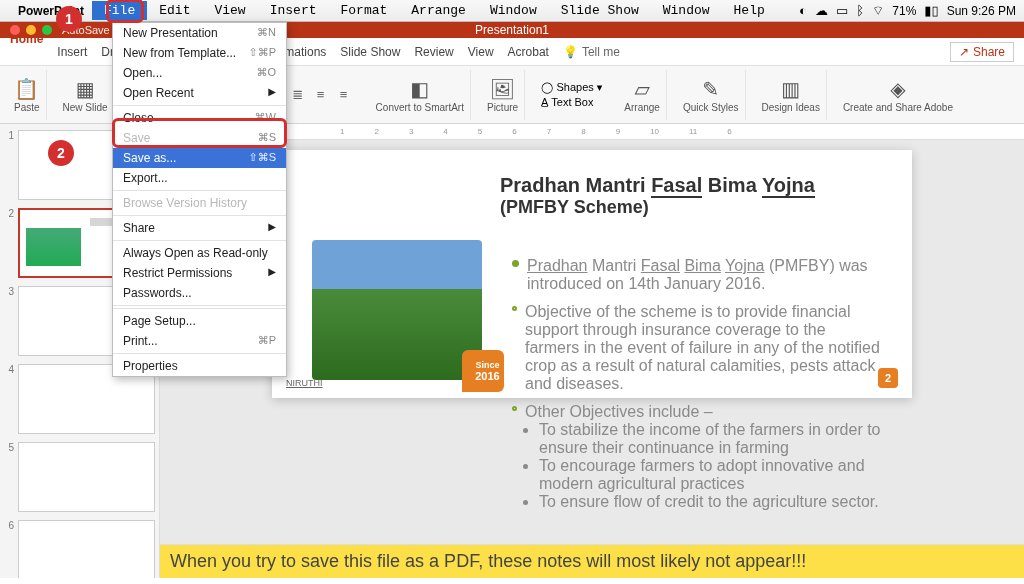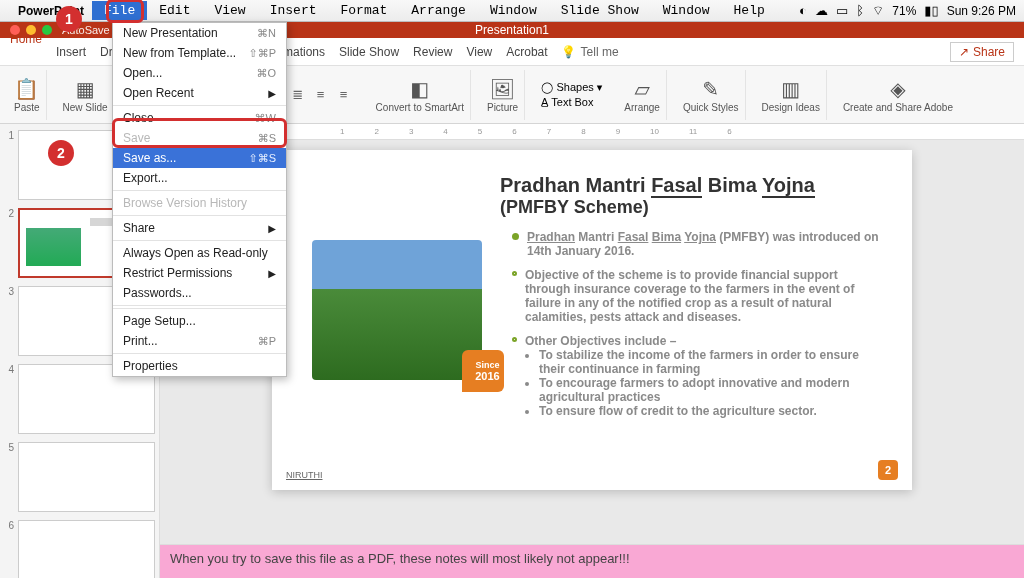--- a/index.html
+++ b/index.html
@@ -20,35 +20,35 @@
 .dot { width: 10px; height: 10px; border-radius: 50%; }
 .dot.red { background: #ff5f57; } .dot.yellow { background: #febc2e; } .dot.green { background: #28c840; }
 .autosave { color:#fff; font-size:11px; margin-left:10px; opacity:.9; display:flex; align-items:center; gap:4px;}
 .autosave .switch{width:22px;height:10px;border-radius:5px;background:#7a2310;position:relative;}
 .autosave .switch::after{content:"";position:absolute;width:10px;height:10px;background:#fff;border-radius:50%;left:0;top:0;}
 .win-title { color:#fff; position:absolute; left:50%; transform:translateX(-50%); font-size:12px;}
 
 
 .ribbon-tabs { height: 28px; background: #fff; border-bottom: 1px solid #e0e0e0; display:flex; align-items:center; padding: 0 10px; gap: 14px; }
 .ribbon-tabs .tab { font-size: 12px; color:#444; }
-.ribbon-tabs .tab.active { color:#b93417; border-bottom: 2px solid #b93417; padding-bottom: 24px; font-weight:400;}
+.ribbon-tabs .tab.active { color:#b93417; border-bottom: 2px solid #b93417; padding-bottom: 24px; font-weight:700;}
 .tell-me { color:#666; font-size:12px; display:flex; align-items:center; gap:4px;}
 .share-btn { margin-left:auto; border:1px solid #ccc; padding:2px 8px; font-size:12px; color:#b93417; display:flex; align-items:center; gap:4px;}
 
 
 .ribbon { height: 58px; background:#f7f7f7; border-bottom:1px solid #d5d5d5; display:flex; align-items:center; padding:0 8px; gap:10px; position:relative;}
 .rgroup{display:flex;flex-direction:column;align-items:center;gap:2px;padding:0 6px;border-right:1px solid #e4e4e4;height:50px;justify-content:center;}
 .rgroup.noborder{border-right:none;}
 .rgroup .glyph{font-size:20px;color:#555;}
 .rgroup .lbl{font-size:10px;color:#555;text-align:center;line-height:1;}
 .ricon{width:20px;height:20px;display:inline-flex;align-items:center;justify-content:center;color:#666;font-size:13px;}
 
 
 .dropdown { position:absolute; top:22px; left:112px; width:175px; background:#fff; border:1px solid #bcbcbc; box-shadow:2px 3px 8px rgba(0,0,0,.25); z-index:100;}
-.dropdown .row{display:flex;justify-content:space-between;align-items:center;padding:3px 10px;font-size:12px;color:#222;}
+.dropdown .row{display:flex;justify-content:space-between;align-items:flex-start;padding:3px 10px;font-size:12px;color:#222;}
 .dropdown .row.disabled{color:#b8b8b8;}
 .dropdown .row.selected{background:#3a72d8;color:#fff;}
 .dropdown .sep{height:1px;background:#e2e2e2;margin:2px 0;}
 .dropdown .sc{font-size:11px;color:#888;}
 .dropdown .row.selected .sc{color:#e8f0ff;}
 .dropdown .arrow{font-size:10px;}
 
 
 .badge{position:absolute;width:26px;height:26px;border-radius:50%;background:#d32f2f;color:#fff;display:flex;align-items:center;justify-content:center;font-weight:700;font-size:14px;z-index:200;}
 .hl{position:absolute;border:3px solid #d32f2f;border-radius:6px;z-index:150;pointer-events:none;}
@@ -59,35 +59,35 @@
 .thumb-row{display:flex;gap:4px;margin-bottom:8px;}
 .thumb-num{width:10px;font-size:10px;color:#777;text-align:right;}
 .thumb{flex:1;height:70px;background:#fff;border:1px solid #ccc;position:relative;overflow:hidden;}
 .thumb.selected{border:2px solid #c0392b;}
 .thumb .mini-img{position:absolute;left:6px;top:18px;width:55px;height:38px;background:linear-gradient(#4a7,#2a5);}
 .thumb .mini-title{position:absolute;left:70px;top:8px;right:4px;height:8px;background:#999;opacity:.4;}
 
 .editor{flex:1;background:#e9e9e9;display:flex;flex-direction:column;}
 .ruler{height:16px;background:#fff;border-bottom:1px solid #ddd;font-size:8px;color:#999;display:flex;align-items:center;padding-left:180px;gap:30px;}
 .canvas-wrap{flex:1;display:flex;align-items:flex-start;justify-content:center;padding:10px 20px;overflow:hidden;}
-.slide{width:640px;height:340px;background:#fff;box-shadow:0 2px 10px rgba(0,0,0,.2);position:relative;padding:24px 28px;}
+.slide{width:640px;height:248px;background:#fff;box-shadow:0 2px 10px rgba(0,0,0,.2);position:relative;padding:24px 28px;}
 .slide h1{font-size:20px;color:#333;margin-left:200px;}
 .slide h1 .u{border-bottom:2px solid #333;}
 .slide h1 .sub{display:block;font-size:18px;}
 .slide .photo{position:absolute;left:40px;top:90px;width:170px;height:140px;background:linear-gradient(180deg,#6fa3d8 0%,#6fa3d8 35%,#4a8b3a 35%,#2d6b1f 100%);border-radius:4px;}
 .since-tag{position:absolute;left:190px;top:200px;width:42px;height:42px;background:#e67e22;border-radius:6px 6px 6px 0;display:flex;flex-direction:column;align-items:center;justify-content:center;color:#fff;font-size:9px;font-weight:600;padding-left:9px;}
-.content{position:absolute;left:240px;top:80px;right:28px;font-size:12px;color:#8a8a8a;font-weight:bold;}
+.content{position:absolute;left:240px;top:107px;right:28px;font-size:16px;color:#8a8a8a;}
 .content .bullet{display:flex;gap:8px;margin-bottom:10px;}
 .content .dotb{width:7px;height:7px;border-radius:50%;background:#7ba428;flex-shrink:0;margin-top:3px;}
 .content .dotb.hollow{background:#fff;border:2px solid #7ba428;width:5px;height:5px;}
 .content ul{margin-left:14px;list-style:disc;}
 .page-num{position:absolute;right:14px;bottom:10px;width:20px;height:20px;background:#e67e22;color:#fff;border-radius:4px;display:flex;align-items:center;justify-content:center;font-size:11px;font-weight:600;}
 .logo{position:absolute;left:14px;bottom:10px;font-size:9px;color:#666;text-decoration:underline;}
 
-.notes{height:34px;background:#f9a8d4;border-top:1px solid #ddd;padding:6px 10px;font-size:13px;color:#444;}
+.notes{height:34px;background:#fde047;border-top:1px solid #ddd;padding:6px 10px;font-size:18px;color:#444;}
 </style>
 </head>
 <body>
 
 <div class="mac-menu">
   <span class="apple"></span>
   <span class="app-name">PowerPoint</span>
   <span class="menu-item active">File</span>
   <span class="menu-item">Edit</span>
   <span class="menu-item">View</span>

